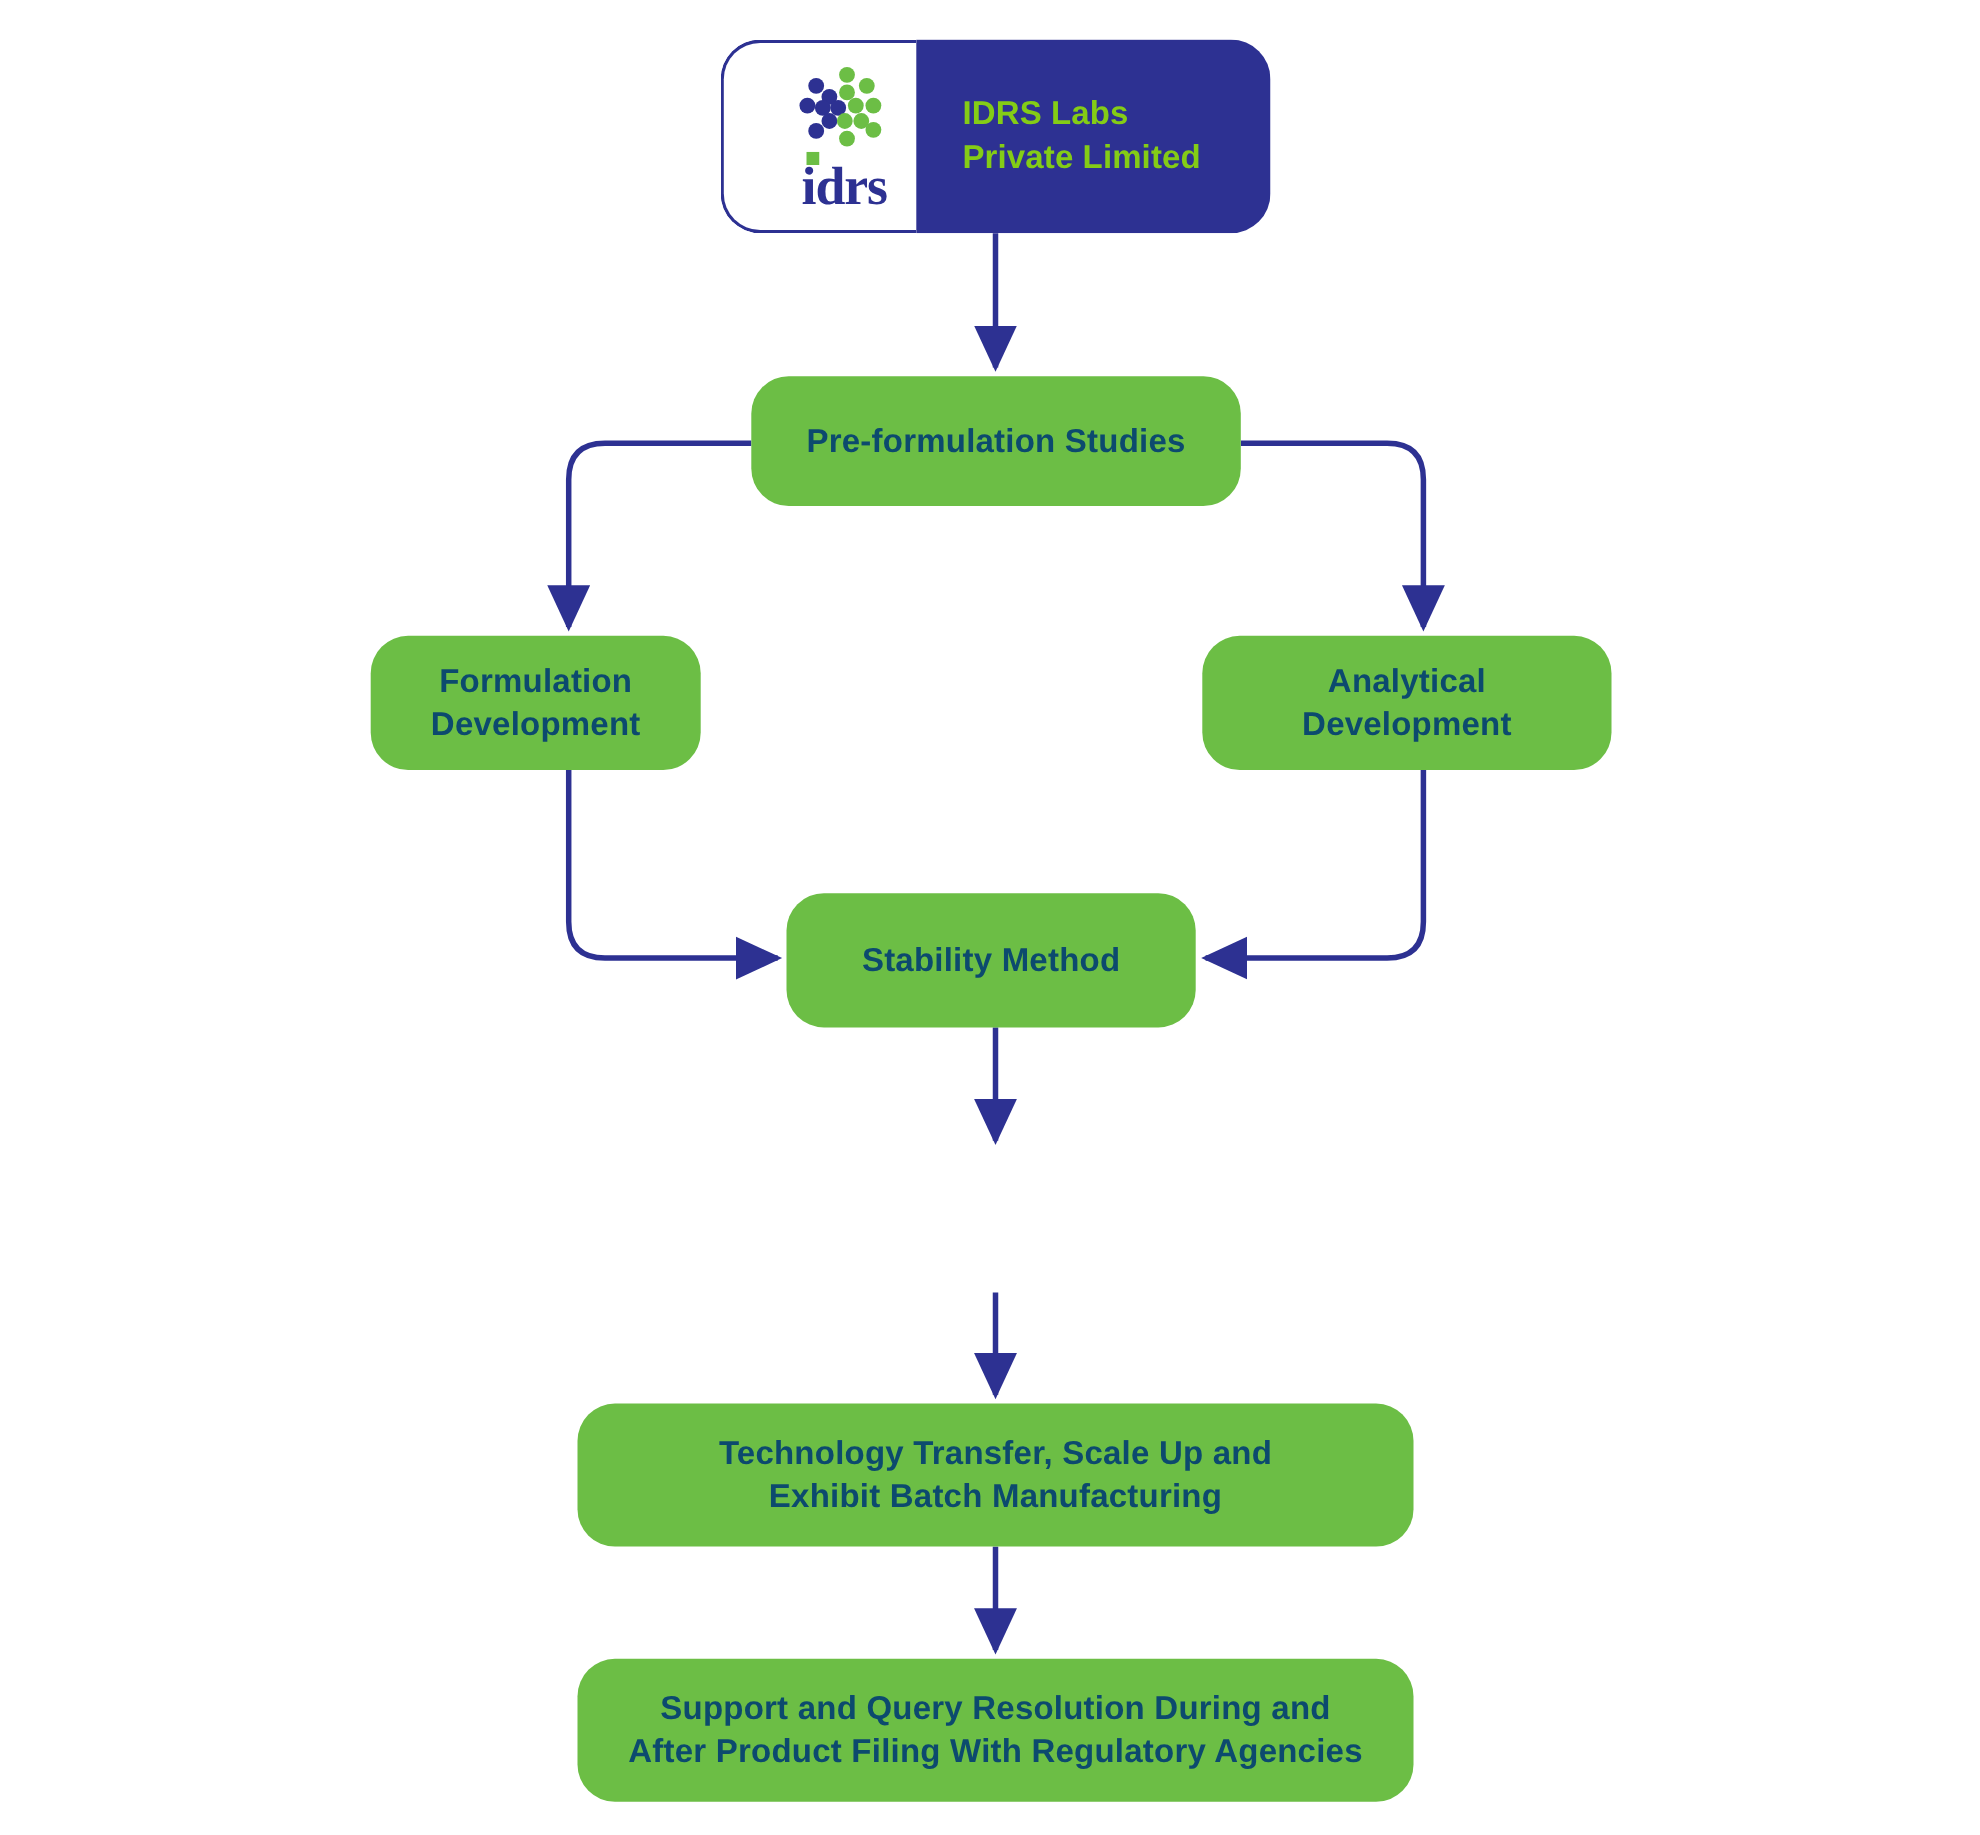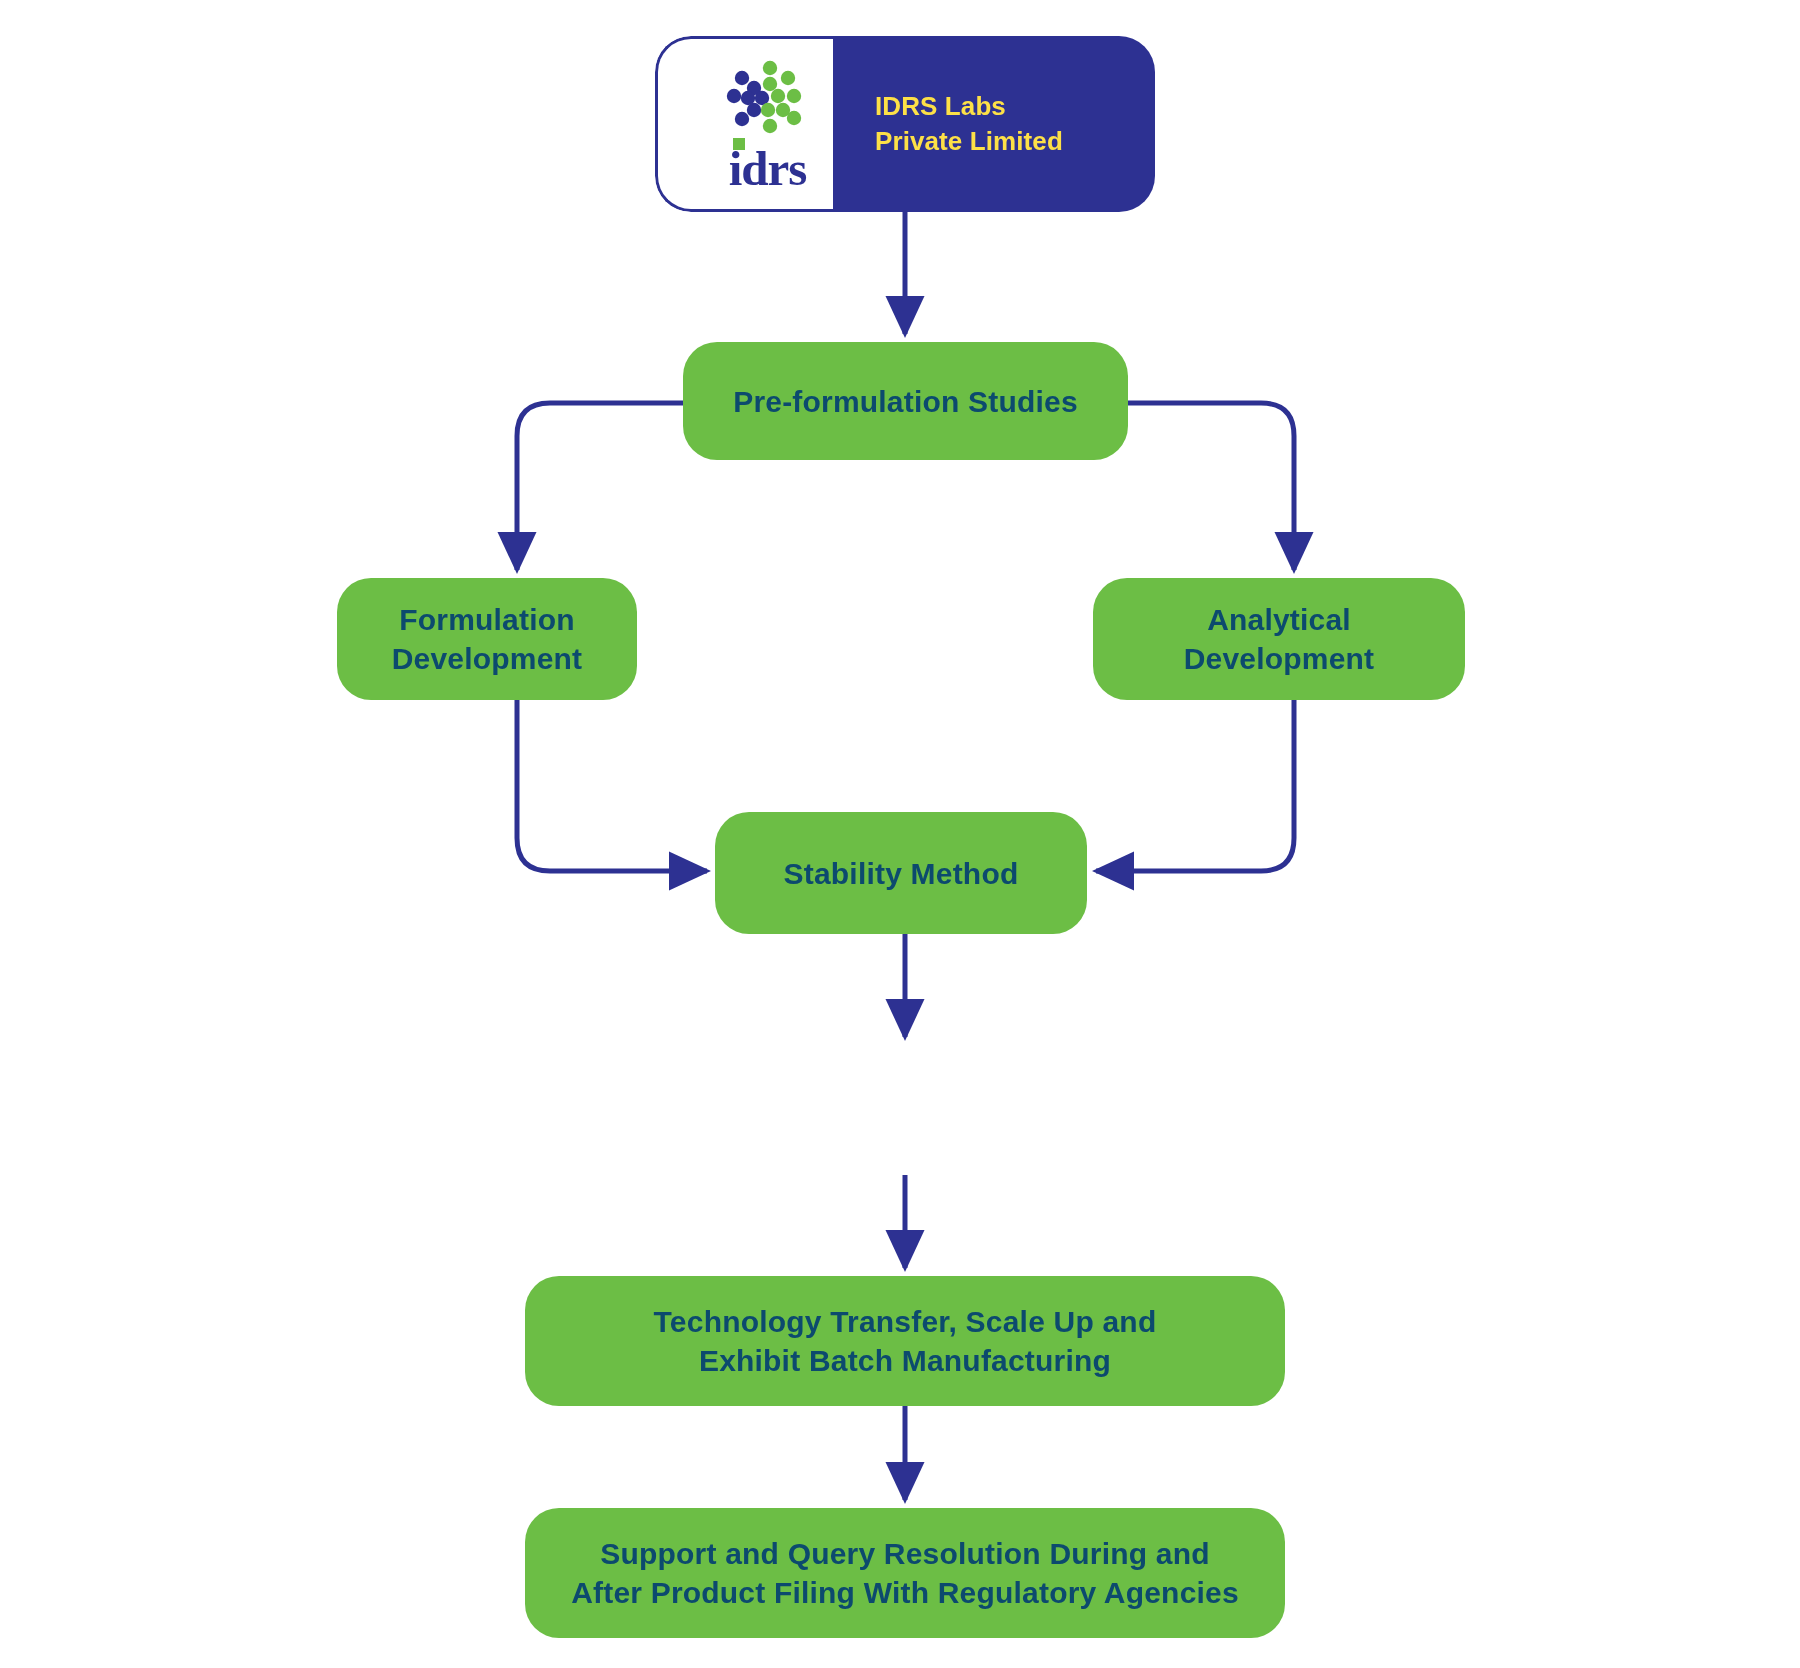--- a/index.html
+++ b/index.html
@@ -72,22 +72,22 @@
   }
   .logo-right {
     flex: 1;
     background: #2D3192;
     display: flex;
     align-items: center;
     padding-left: 42px;
     box-sizing: border-box;
   }
   .logo-title {
-    color: #fde047;
-    font-size: 26px;
+    color: #84cc16;
+    font-size: 30px;
     font-weight: bold;
     line-height: 1.34;
     letter-spacing: 0.1px;
     white-space: pre-line;
   }
 
   
   .node {
     position: absolute;
     background: #6CBE45;

